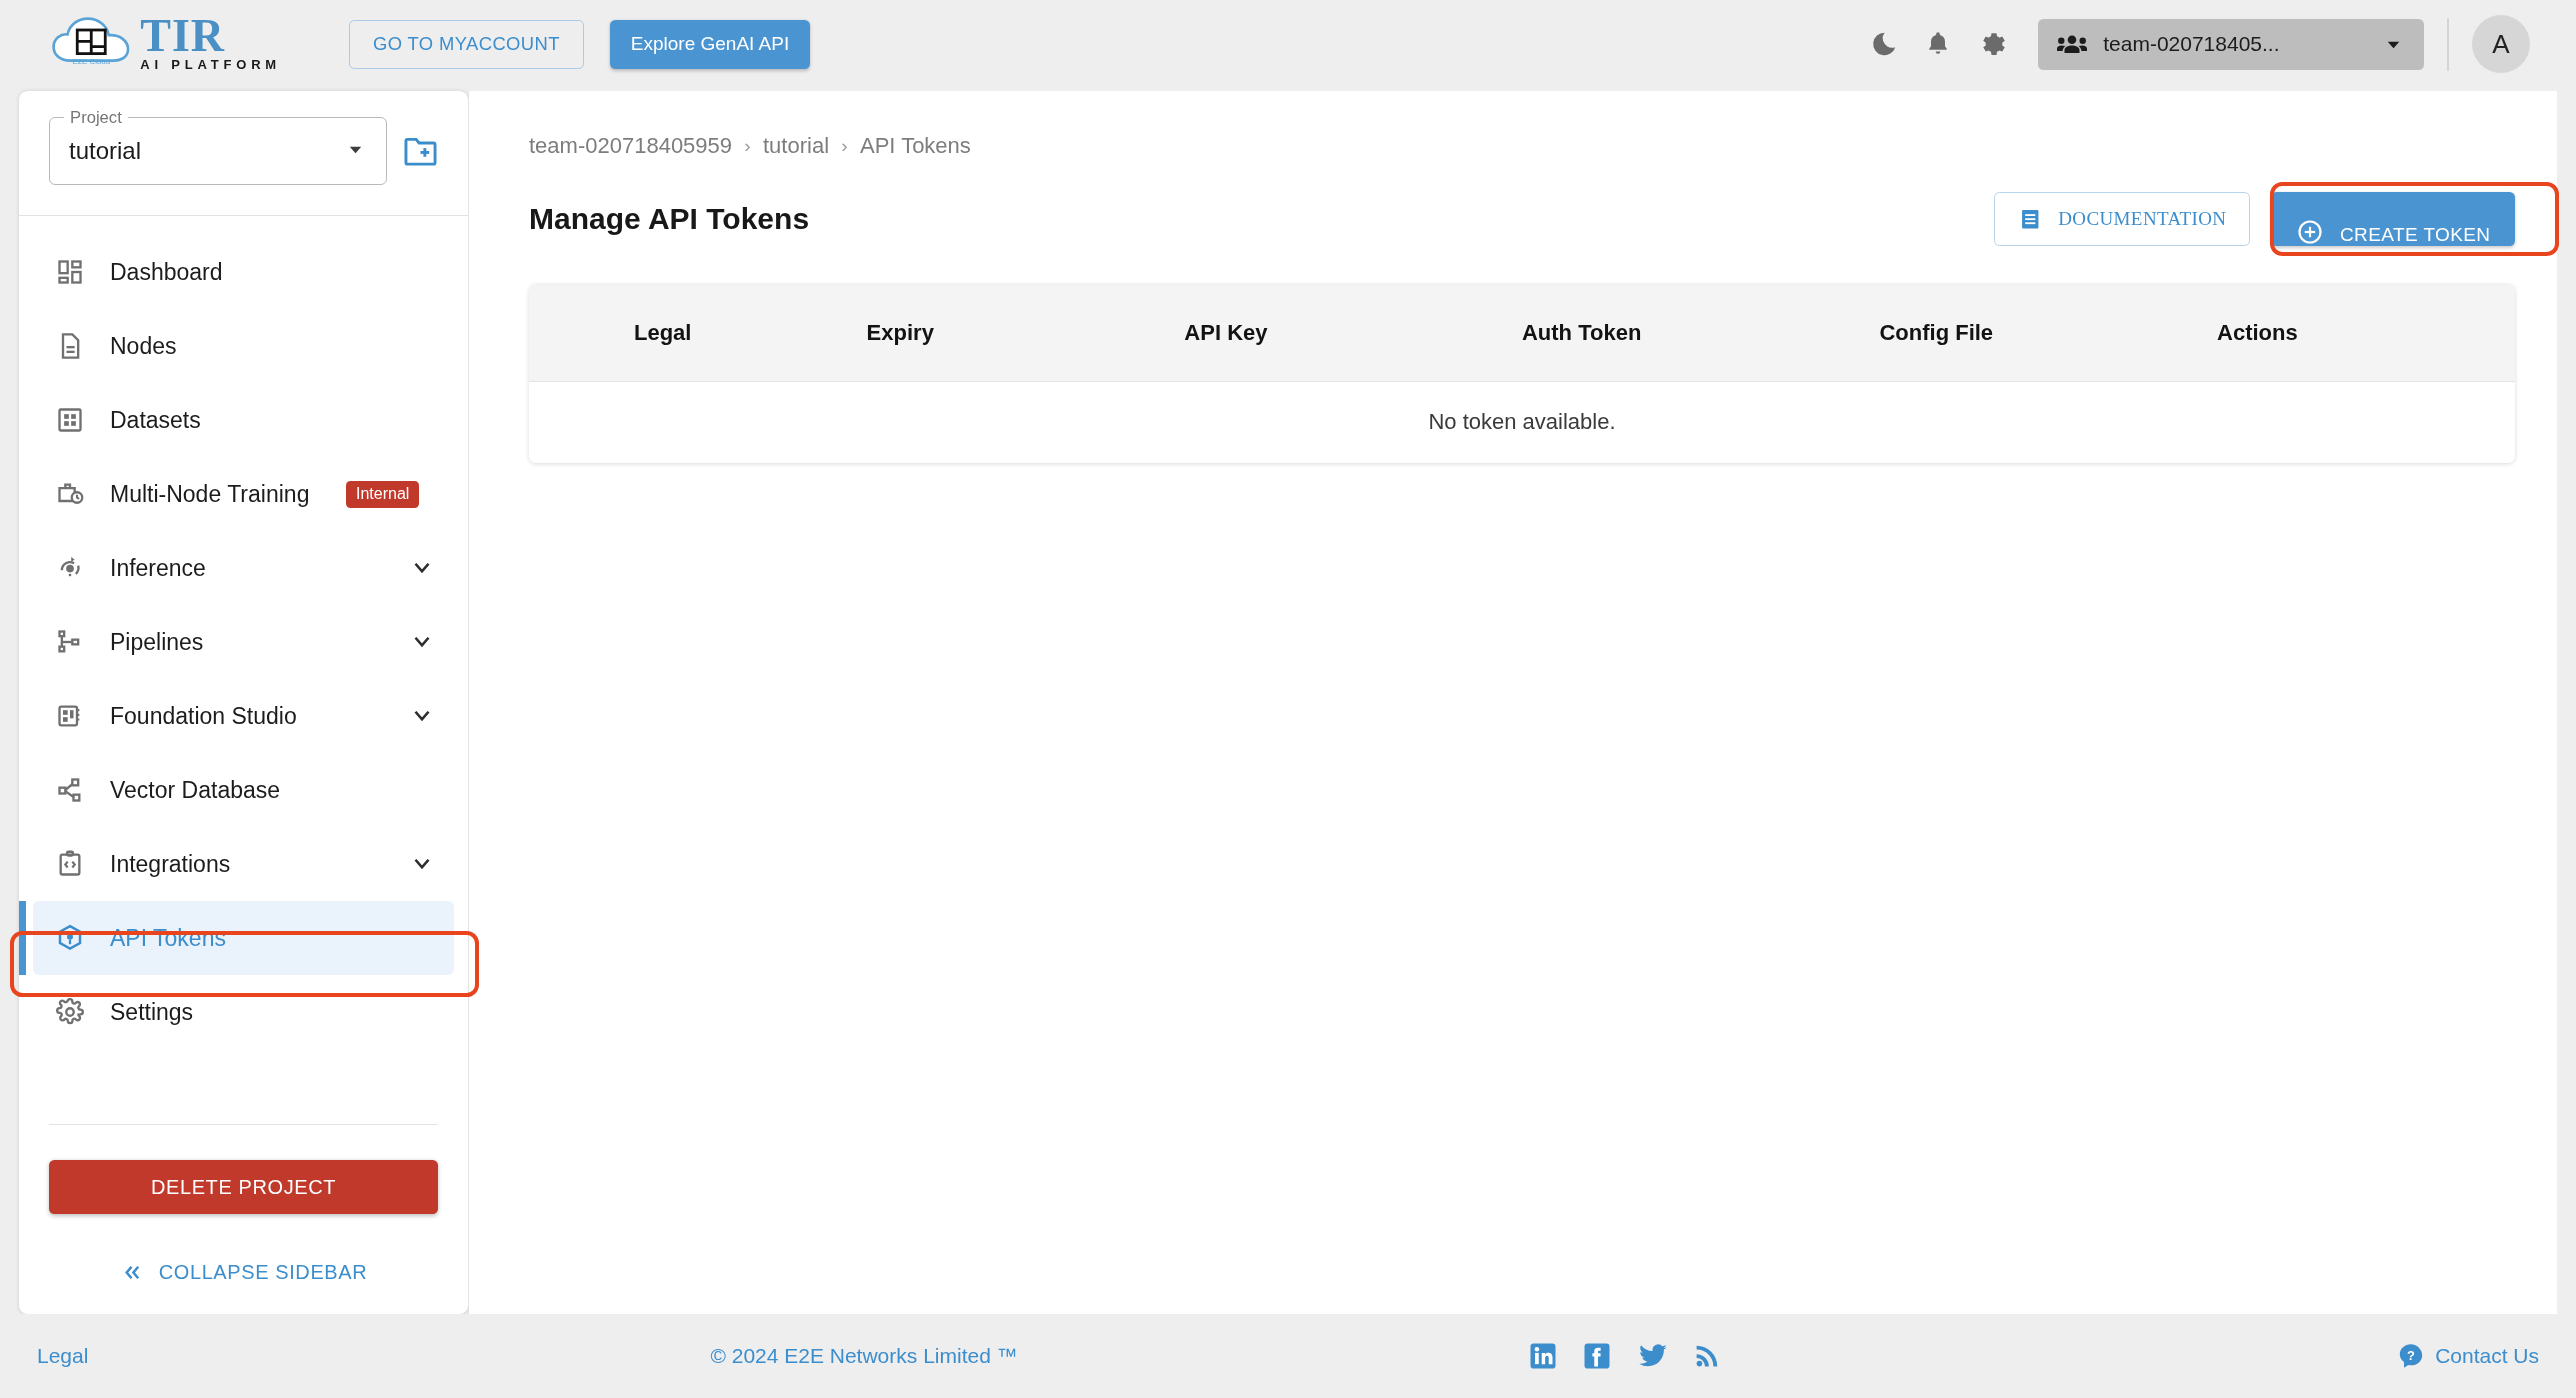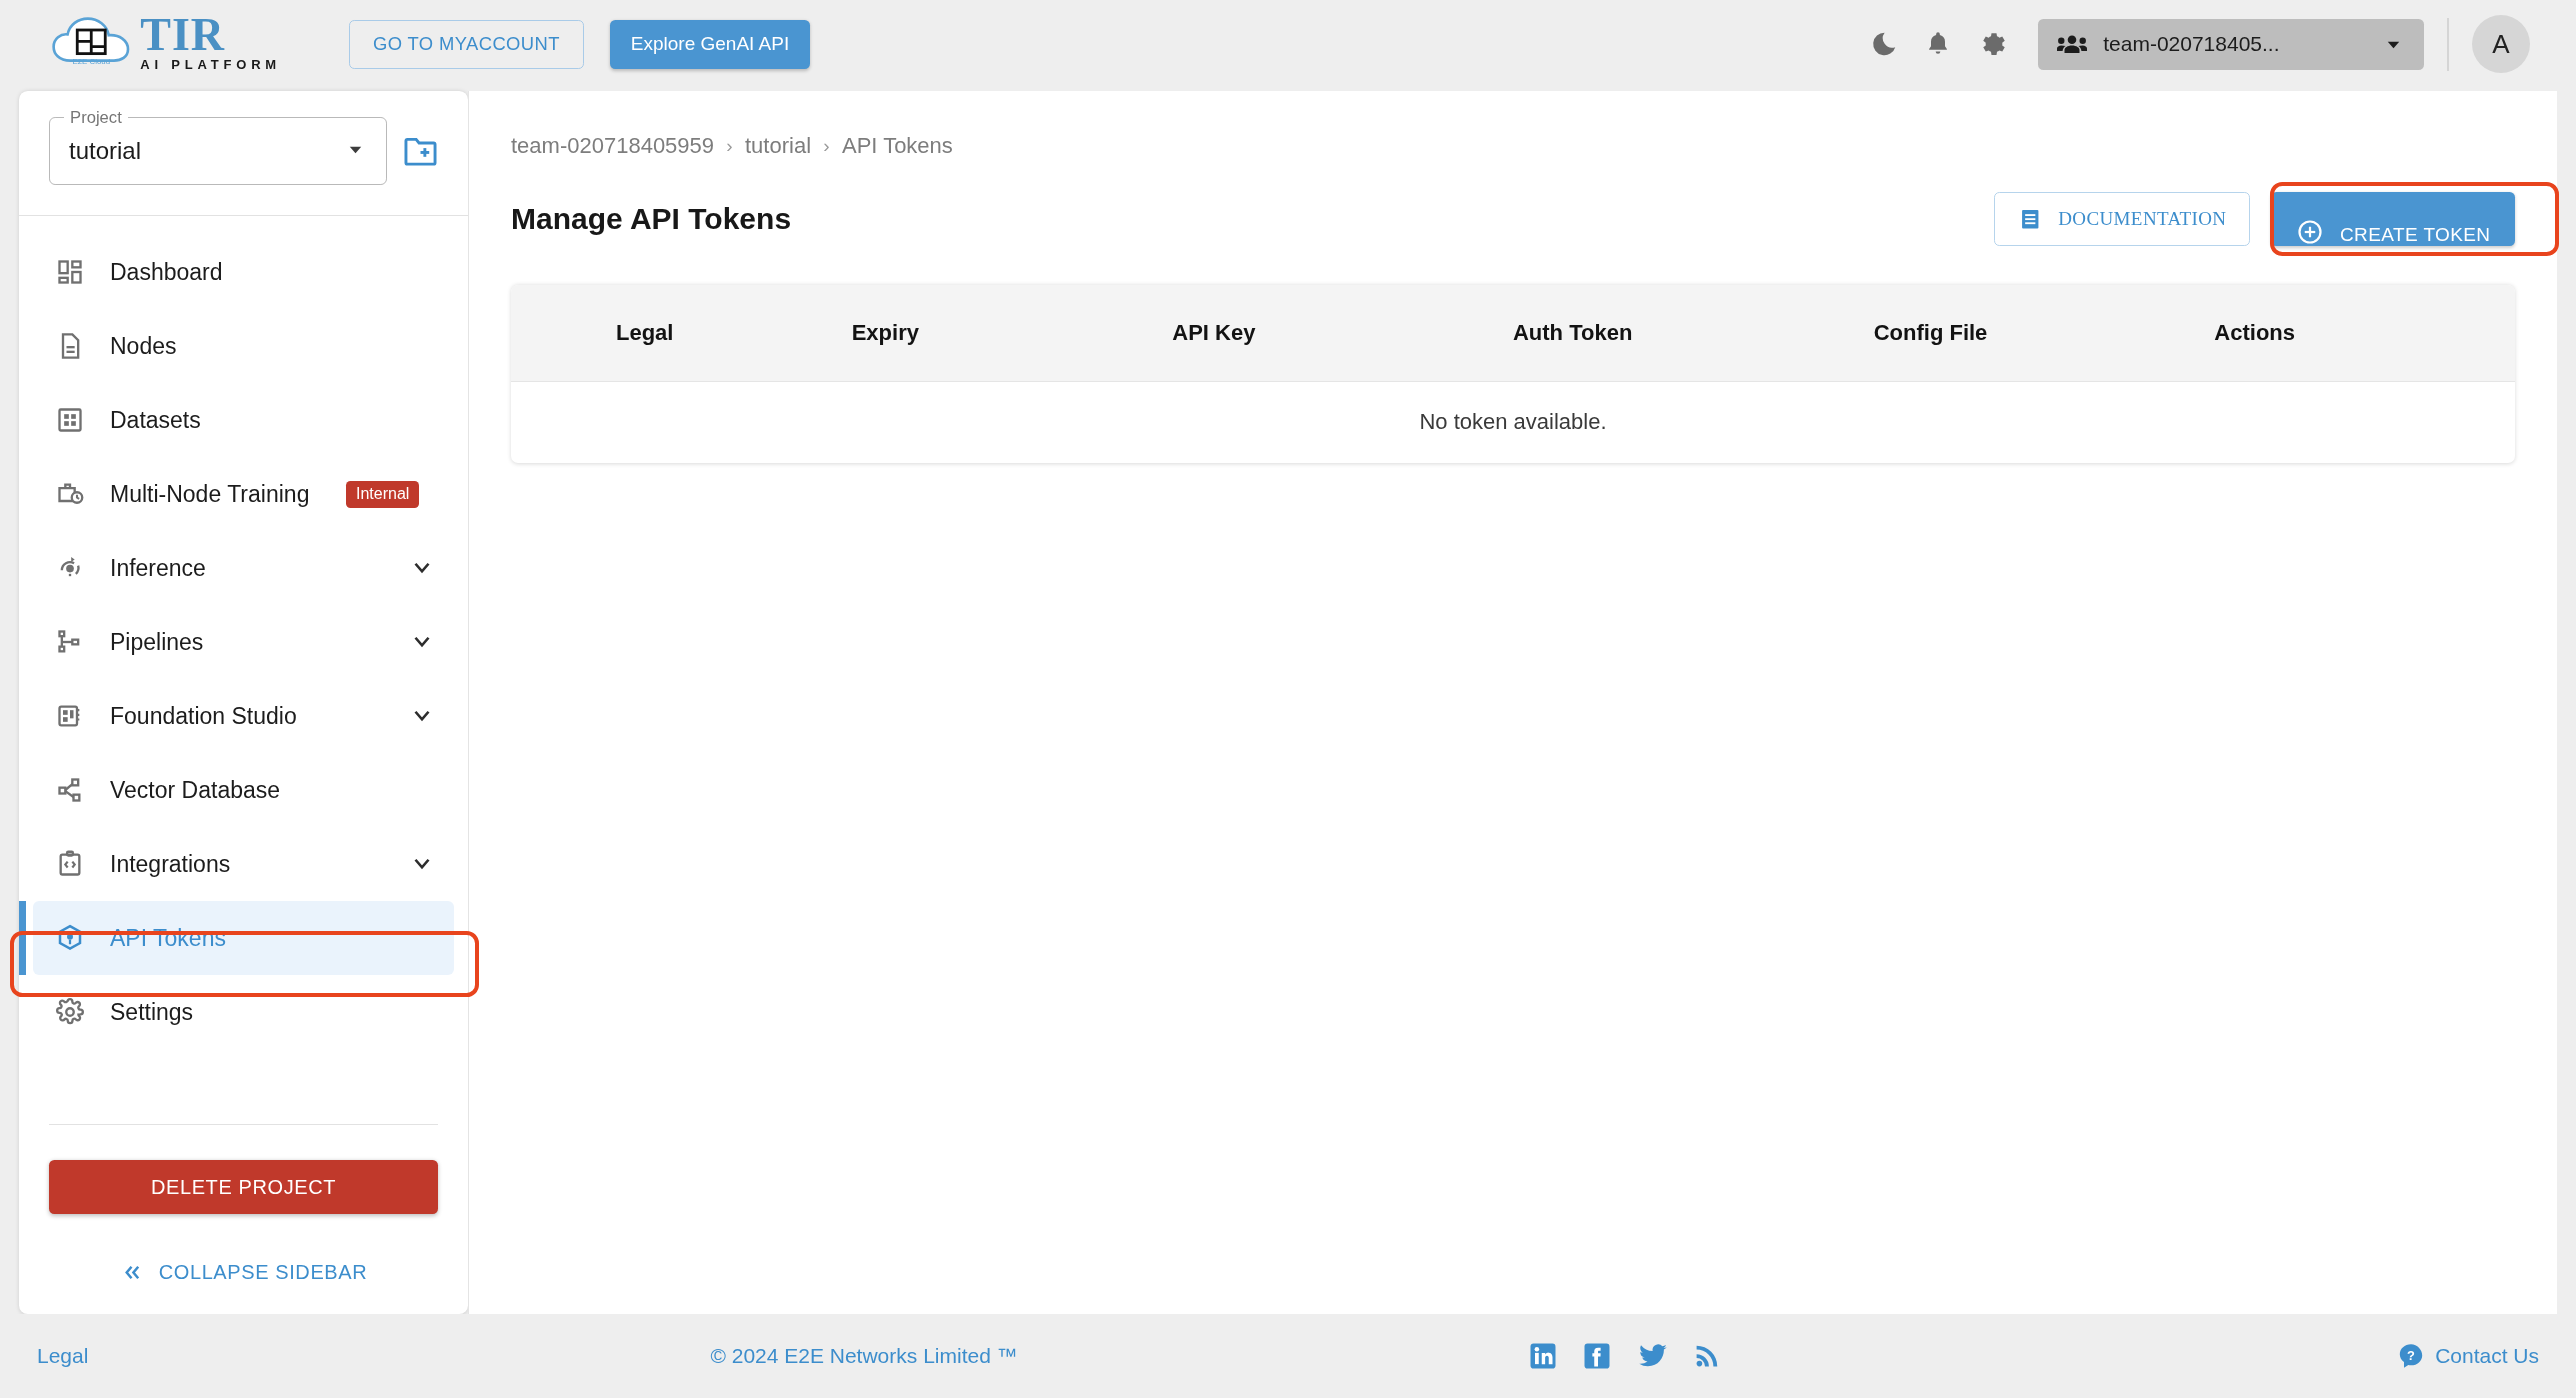--- a/index.html
+++ b/index.html
@@ -10,21 +10,21 @@
     overflow: hidden;
   }
 
   
   .topbar {
     position: absolute; top: 0; left: 0;
     width: 2576px; height: 88px;
     background: #eeeeee;
     display: flex; align-items: center;
   }
-  .logo-wrap { display: flex; margin-left: 51px; }
+  .logo-wrap { display: flex; align-items: center; margin-left: 51px; }
   .logo-cloud { position: relative; width: 84px; height: 58px; }
   .cloud-svg { position: absolute; left: 0; top: 0; }
   .logo-text { margin-left: 5.3px; }
   .logo-tir {
     font-family: "Liberation Serif", serif;
     font-size: 46px; font-weight: bold; color: #4a90c4;
     letter-spacing: 0.9px; line-height: 39px;
   }
   .logo-sub {
     font-size: 13px; font-weight: bold; color: #1a1a1a;
@@ -152,21 +152,21 @@
     display: flex; align-items: center; justify-content: center; gap: 16px;
     font-family: "Liberation Sans", sans-serif;
   }
 
   
   .main {
     position: absolute; left: 468px; top: 91px;
     width: 2089px; height: 1223px;
     background: #ffffff;
     border-left: 1.3px solid #e4e4e4;
-    padding: 42px 42px 0 42px;
+    padding: 42px 42px 0 60px;
   }
   .breadcrumb { display: flex; align-items: center; gap: 12.3px; font-size: 22px; color: #7d7d7d; }
   .crumb { cursor: pointer; }
   .crumb-sep { color: #9a9a9a; font-size: 19px; }
 
   .page-head {
     display: flex; align-items: center; margin-top: 33px;
   }
   .page-title { font-size: 30px; font-weight: bold; color: #181818; }
   .head-actions { margin-left: auto; display: flex; align-items: center; gap: 21px; position: relative; }

